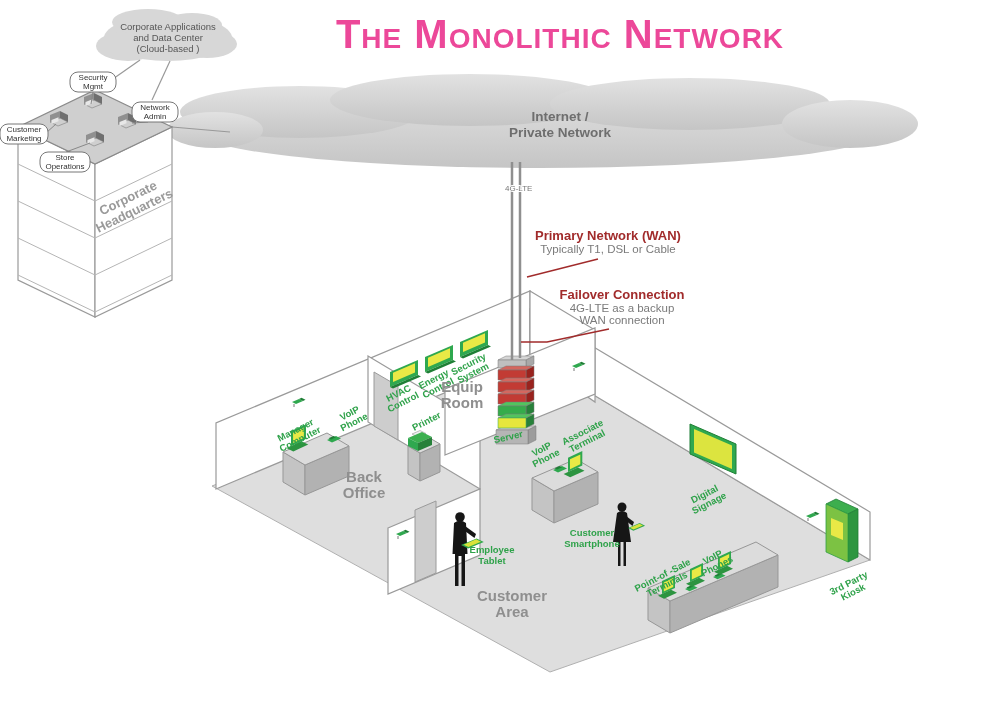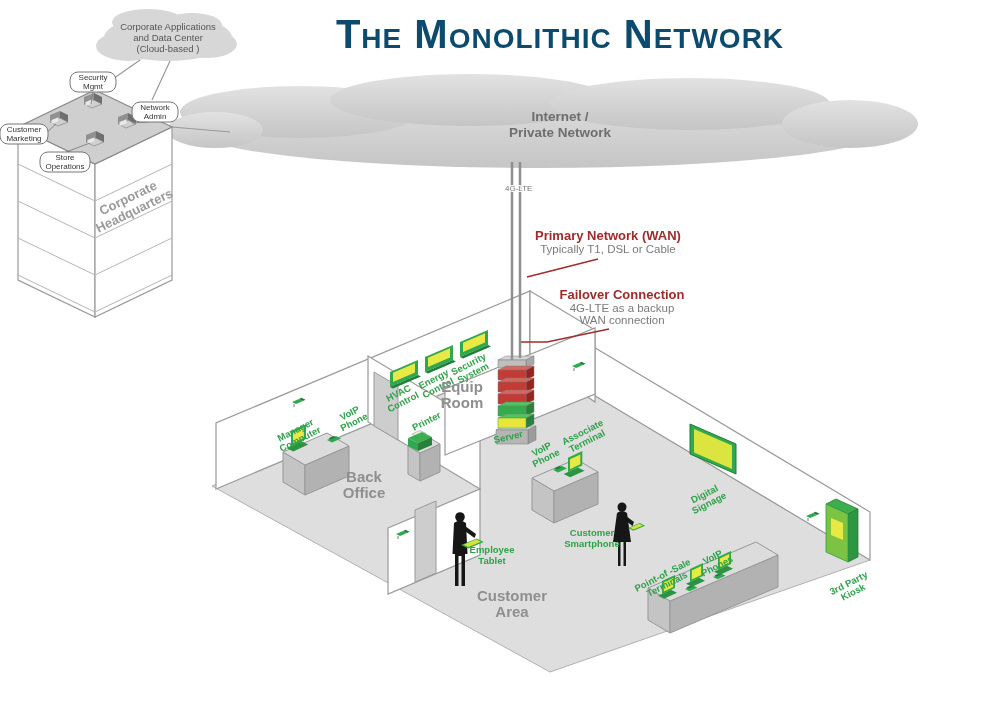--- a/index.html
+++ b/index.html
@@ -1,20 +1,20 @@
 <!DOCTYPE html>
 <html><head>
 <meta charset="utf-8">
 <style>
   html,body{margin:0;padding:0;background:#fff;}
   .stage{position:relative;width:990px;height:704px;background:#fff;overflow:hidden;
          font-family:"Liberation Sans",sans-serif;}
   h1.title{position:absolute;left:230px;top:12px;width:660px;margin:0;text-align:center;
            font-variant:small-caps;font-weight:bold;font-size:40px;letter-spacing:1px;
-           color:#0c4a6e;font-family:"Liberation Sans",sans-serif;}
+           color:#ec4899;font-family:"Liberation Sans",sans-serif;}
   svg{position:absolute;left:0;top:0;}
   svg text{font-family:"Liberation Sans",sans-serif;}
   .sc-txt{fill:#555;font-size:9.5px;text-anchor:middle;}
   .cloud-txt{fill:#6E6E6E;font-weight:bold;font-size:13.5px;text-anchor:middle;}
   .hq-lbl{fill:#333;font-size:8px;text-anchor:middle;}
   .hq-name{fill:#9A9A9A;font-weight:bold;font-size:13px;text-anchor:middle;}
   .lbl-green{fill:#2FA24A;font-size:9.5px;font-weight:bold;text-anchor:middle;}
   .lbl-room{fill:#8F8F8F;font-size:15px;font-weight:bold;text-anchor:middle;}
   .ann-red{fill:#A12B2B;font-weight:bold;font-size:13px;text-anchor:middle;}
   .ann-gray{fill:#7A7A7A;font-size:11.5px;text-anchor:middle;}

